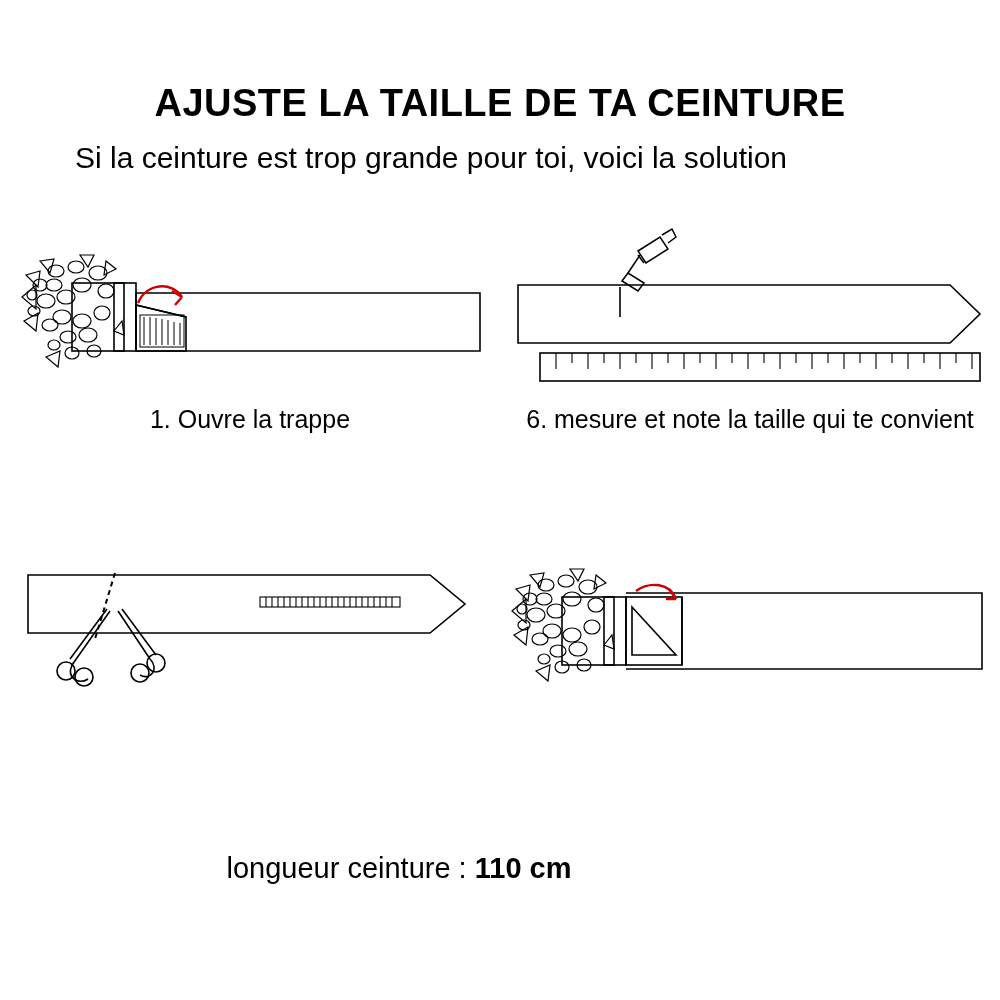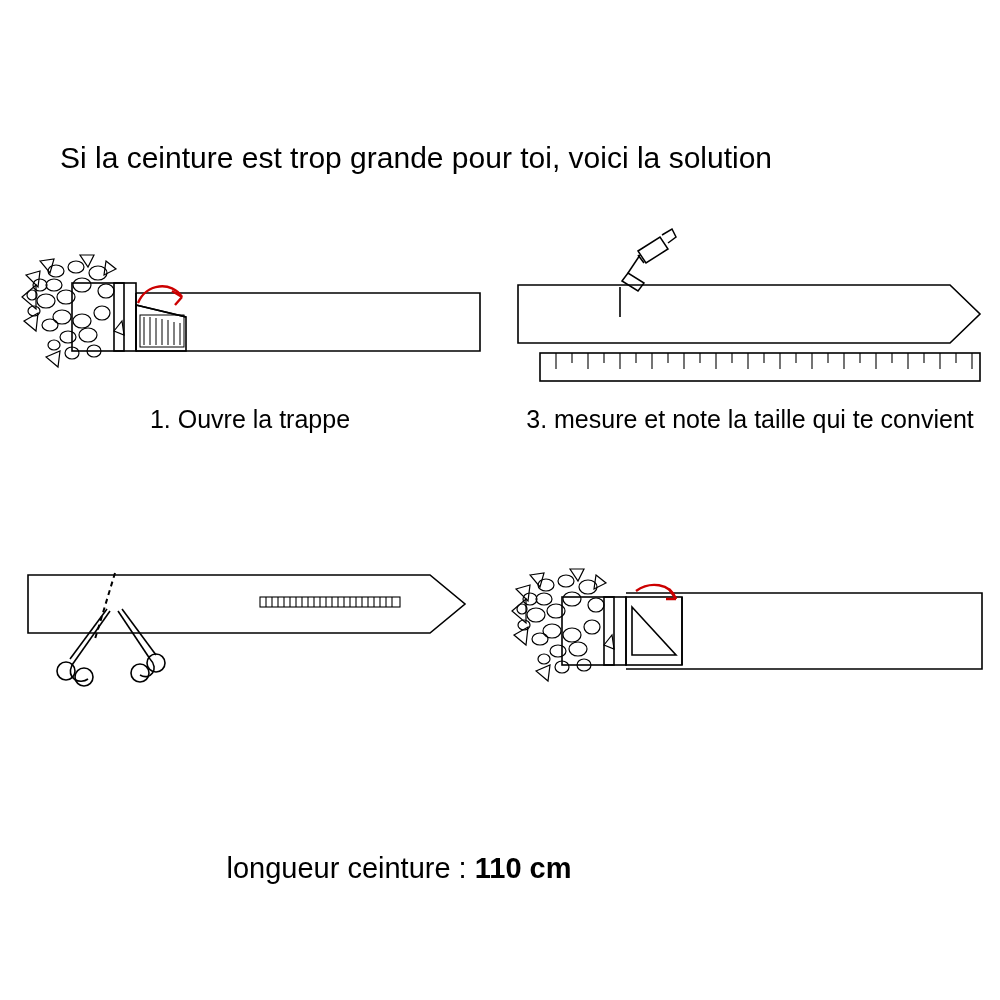--- a/index.html
+++ b/index.html
@@ -31,20 +31,21 @@
     letter-spacing: 0.5px;
   }
   .subtitle {
     position: absolute;
     top: 141px;
     left: 0;
     width: 832px;
     text-align: center;
     font-size: 30px;
     font-weight: normal;
+    padding-left: 15px;
   }
   .grid {
     position: absolute;
     top: 225px;
     left: 0;
     width: 1000px;
   }
   .row {
     display: flex;
     width: 1000px;
@@ -86,20 +87,21 @@
   .footer .value {
     font-weight: bold;
   }
   svg { display: block; overflow: visible; }
 </style>
 </head>
 <body>
 
 <div class="page">
 
+  <div class="title">AJUSTE LA TAILLE DE TA CEINTURE</div>
   <div class="subtitle">Si la ceinture est trop grande pour toi, voici la solution</div>
 
   <div class="grid">
 
     <div class="row">
 
       <div class="cell">
         <div class="art">
           <svg width="480" height="170" viewBox="0 0 480 170">
             <g fill="none" stroke="#000" stroke-width="1.6">
@@ -208,21 +210,21 @@
                   <path d="M382 128 L382 138"></path>
                 <path d="M398 128 L398 144"></path>
                   <path d="M414 128 L414 138"></path>
                 <path d="M430 128 L430 144"></path>
                   <path d="M446 128 L446 138"></path>
                 <path d="M462 128 L462 144"></path>
               </g>
             </g>
           </svg>
         </div>
-        <div class="caption">3. mesure et note la taille qui te convient</div>
+        <div class="caption">6. mesure et note la taille qui te convient</div>
       </div>
     </div>
 
     <div class="row row2">
 
       <div class="cell">
         <div class="art">
           <svg width="480" height="170" viewBox="0 0 480 170">
             <g fill="none" stroke="#000" stroke-width="1.6">
 

